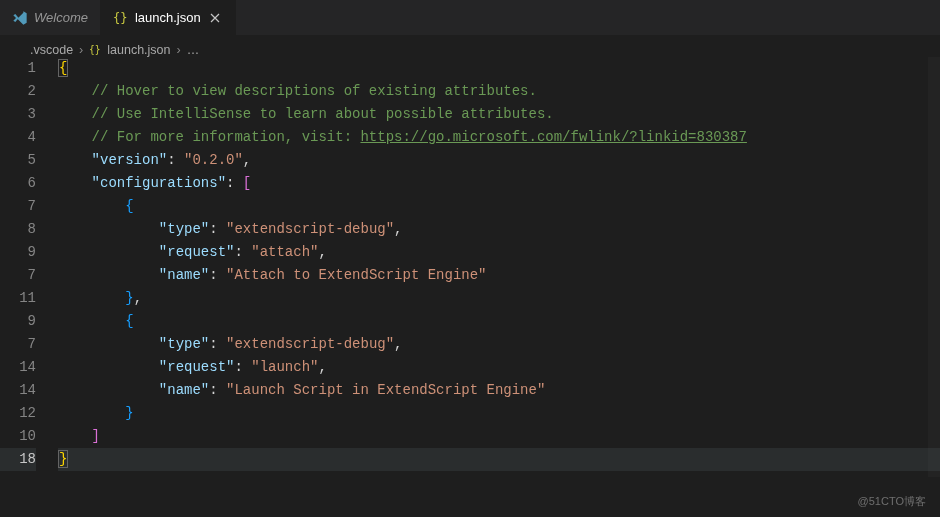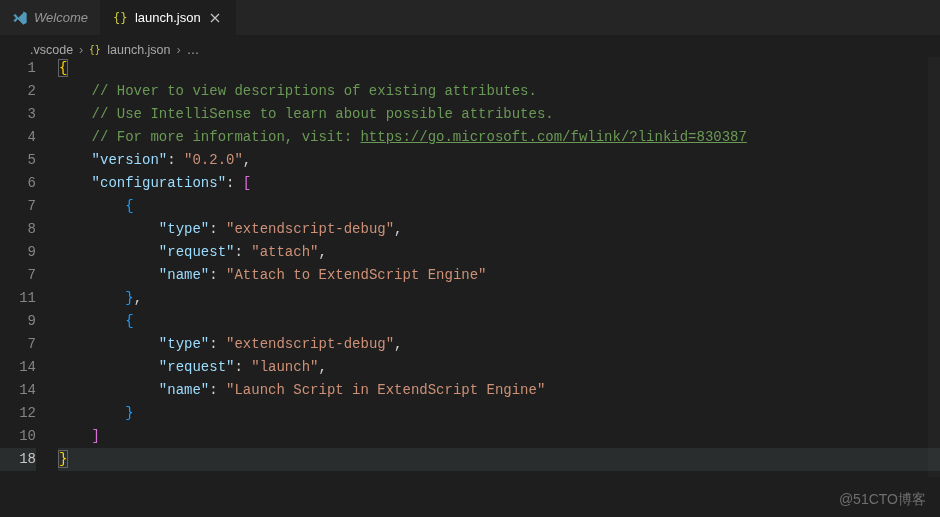--- a/index.html
+++ b/index.html
@@ -74,21 +74,21 @@
     .tok-comment { color: #6a9955; }
     .tok-link { color: #6a9955; text-decoration: underline; }
     .tok-key { color: #9cdcfe; }
     .tok-string { color: #ce9178; }
     .watermark {
       position: absolute;
       right: 14px;
       bottom: 8px;
       color: #6f6f6f;
       font-family: 'Segoe UI', Arial, sans-serif;
-      font-size: 14px;
+      font-size: 11px;
       pointer-events: none;
     }
     .scrollbar { position: absolute; top: 57px; right: 0; width: 12px; height: 420px; background: rgba(121,121,121,0.06); }
   </style>
 </head>
 <body>
 
 <div class="tabs">
   <div class="tab">
     <span class="icon">

